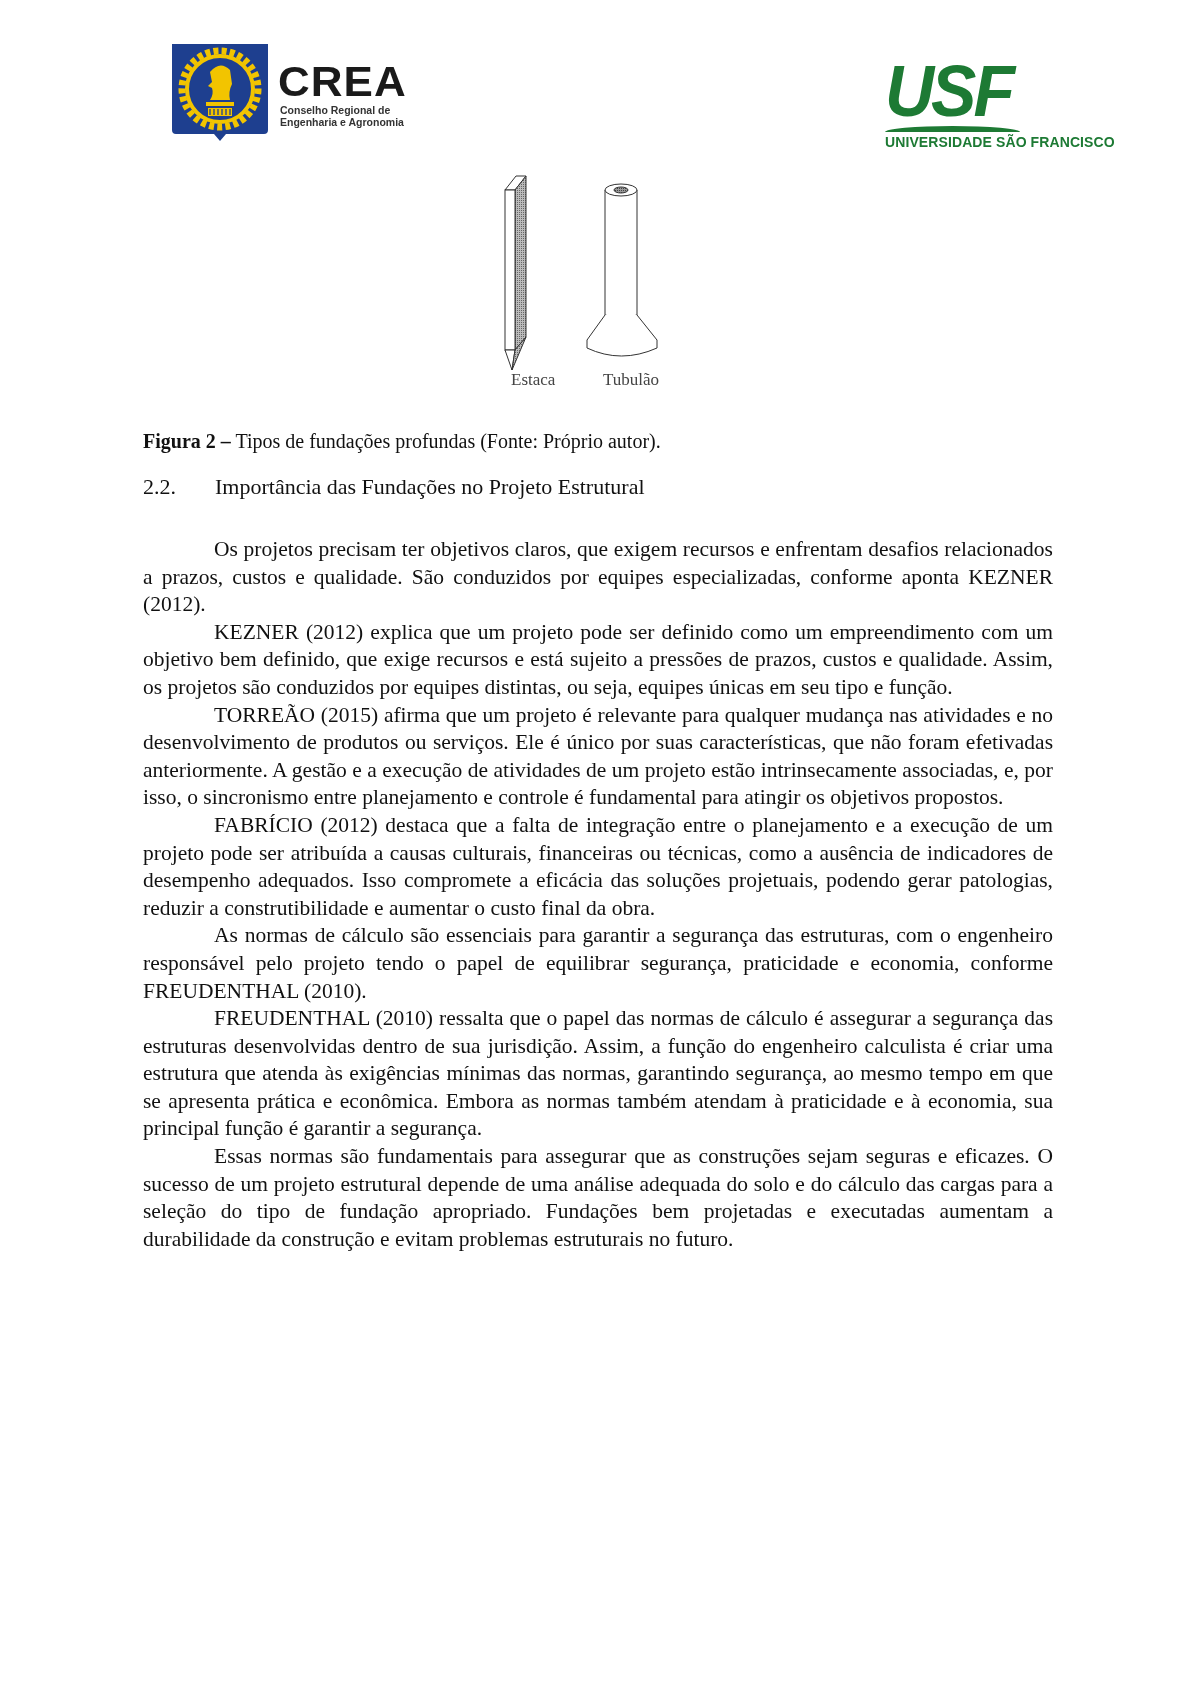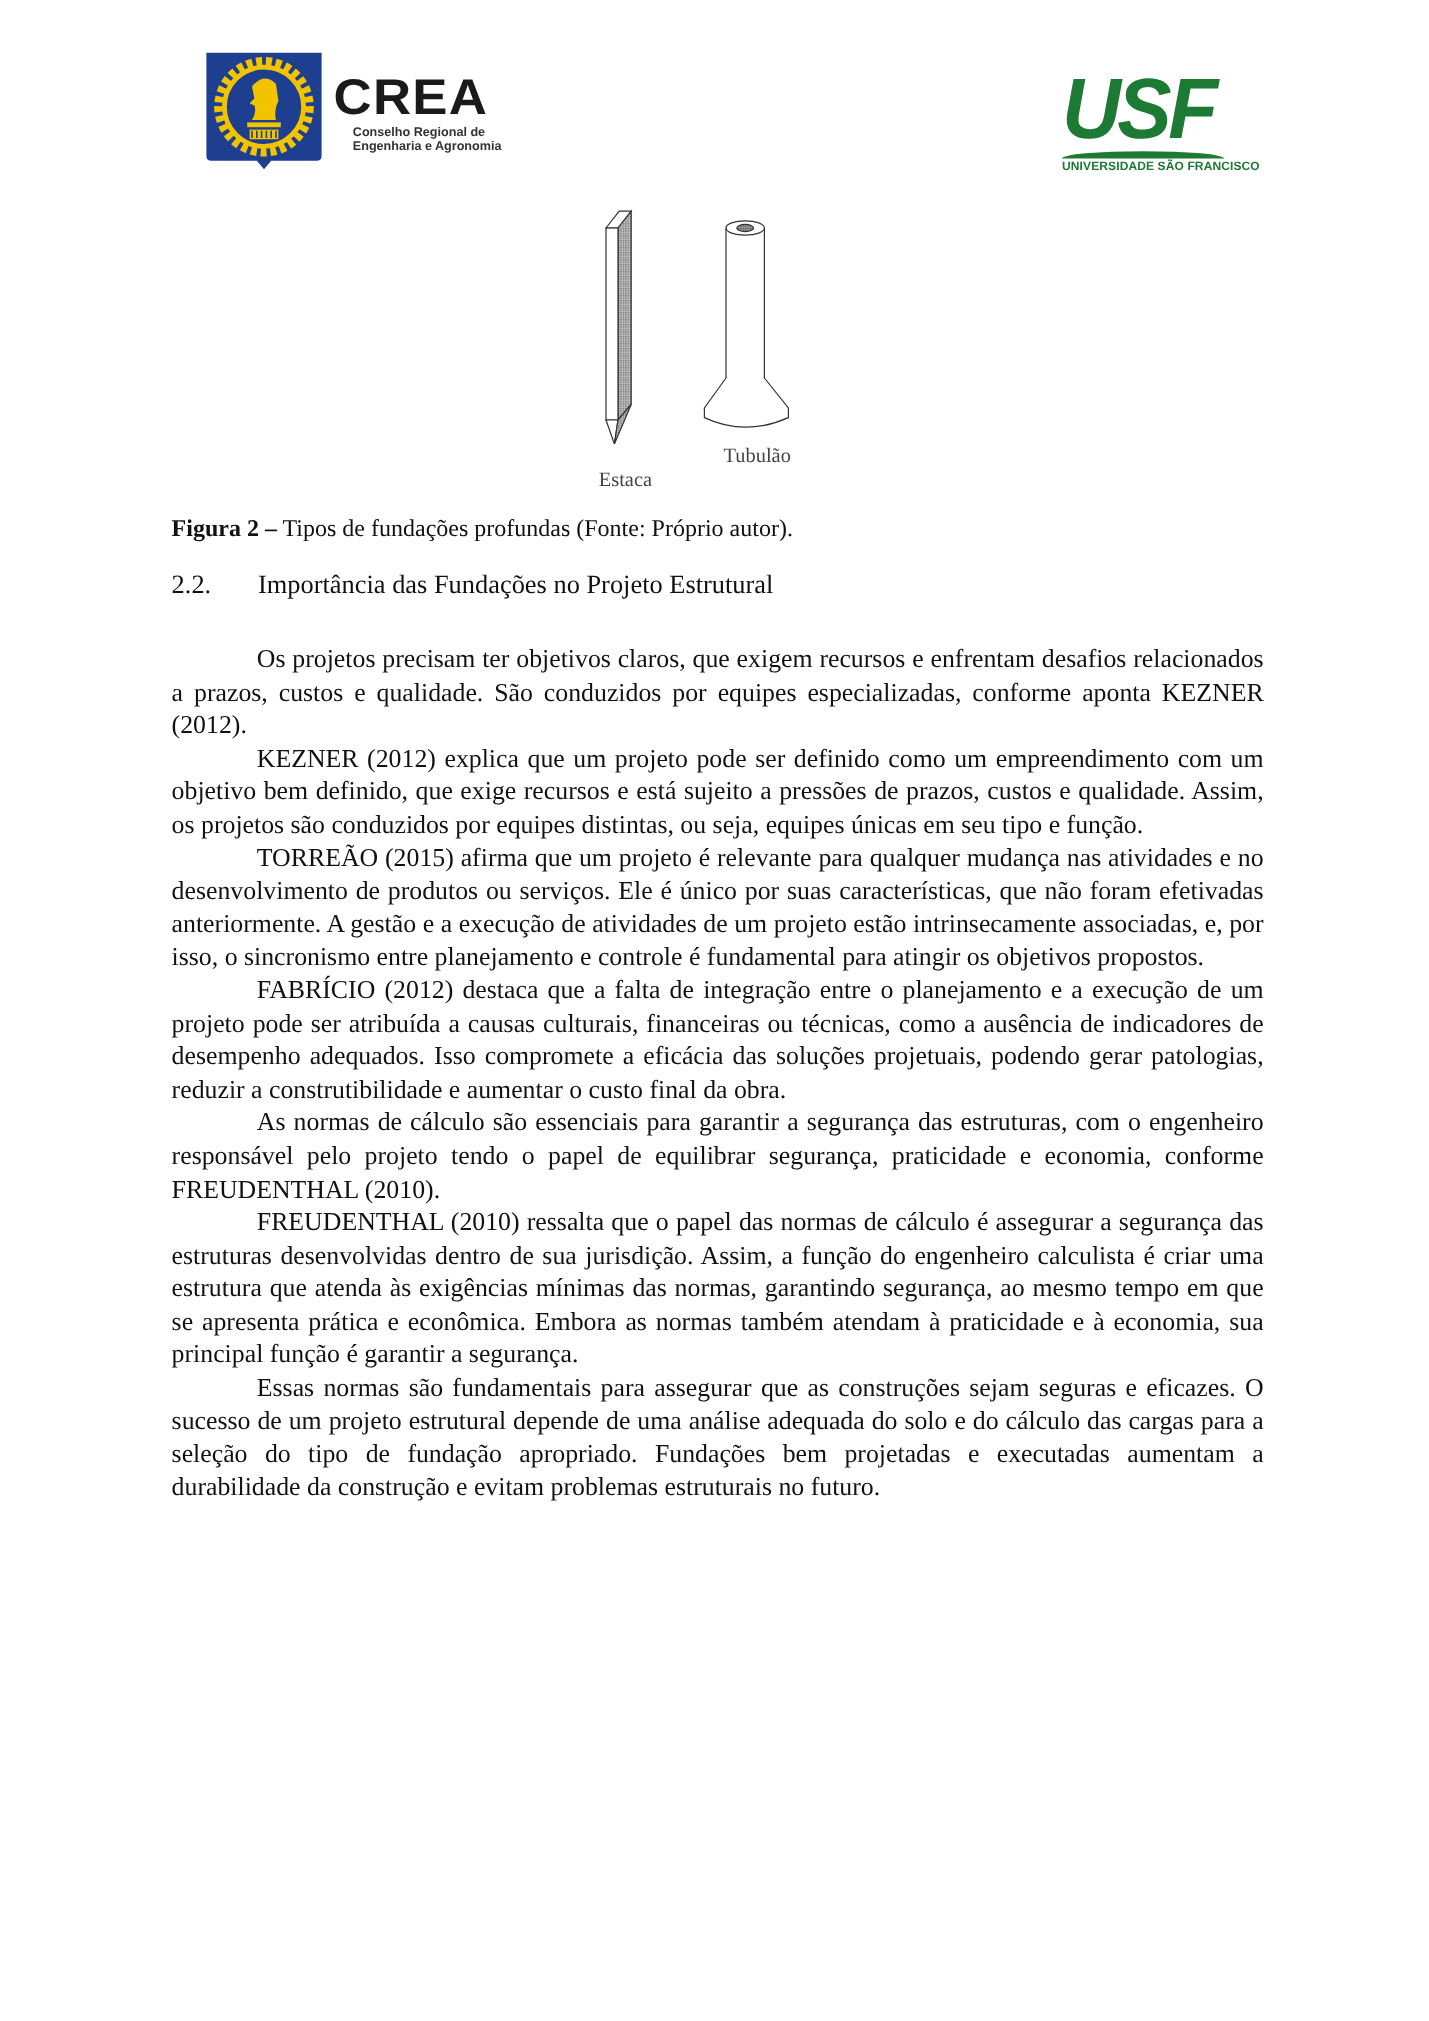--- a/index.html
+++ b/index.html
@@ -2,26 +2,26 @@
 <html><head>
 <meta charset="utf-8">
 <style>
   html, body { margin:0; padding:0; background:#ffffff; }
   body { width:1191px; height:1684px; position:relative; overflow:hidden; font-family:"Liberation Serif", serif; color:#111; }
   .abs { position:absolute; }
   
   .crea-shield { left:170px; top:42px; width:100px; height:96px; }
   .crea-text { left:278px; top:60px; }
   .crea-word { font-family:"Liberation Sans", sans-serif; font-weight:900; font-size:44px; letter-spacing:1px; color:#1a1a1a; line-height:44px; transform:scaleY(0.95); }
-  .crea-sub { font-family:"Liberation Sans", sans-serif; font-weight:700; font-size:10.5px; color:#333; line-height:12px; margin-left:16px; }
+  .crea-sub { font-family:"Liberation Sans", sans-serif; font-weight:700; font-size:10.5px; color:#333; line-height:12px; margin-left:2px; }
   
   .usf { left:885px; top:58px; width:140px; }
   .usf-word { font-family:"Liberation Sans", sans-serif; font-weight:900; font-style:italic; font-size:68px; color:#1d7a34; line-height:66px; letter-spacing:-3px; transform:scaleY(1.05); }
   .usf-swoosh { width:135px; height:6px; background:#1d7a34; border-radius:50% 50% 0 0 / 100% 100% 0 0; margin-top:2px; }
-  .usf-sub { font-family:"Liberation Sans", sans-serif; font-weight:700; font-size:10px; color:#1d7a34; letter-spacing:0.1px; margin-top:2px; white-space:nowrap; }
+  .usf-sub { font-family:"Liberation Sans", sans-serif; font-weight:700; font-size:14px; color:#1d7a34; letter-spacing:0.1px; margin-top:2px; white-space:nowrap; }
   
   .figure { left:495px; top:170px; width:200px; height:230px; }
   .fig-label { font-family:"Liberation Serif", serif; font-size:17px; color:#444; position:absolute; top:200px; }
   .caption { left:143px; top:430px; font-size:20px; }
   .caption b { font-weight:700; }
   .heading { left:143px; top:474px; font-size:22px; }
   .heading .num { display:inline-block; width:72px; }
   .body { left:143px; top:536px; width:910px; font-size:21.5px; line-height:27.6px; text-align:justify; }
   .body p { margin:0; text-indent:71px; }
 </style>
@@ -74,21 +74,21 @@
     </g>
 
     <g stroke="#333" stroke-width="1" fill="#fff">
       <path d="M110 20 V145 Q126 150 142 145 V20"></path>
       <ellipse cx="126" cy="20" rx="16" ry="6"></ellipse>
       <ellipse cx="126" cy="20" rx="7" ry="3" fill="url(#dots2)"></ellipse>
       <path d="M110 145 L92 170 Q126 186 162 170 L142 145"></path>
       <path d="M92 170 V178 Q126 194 162 178 V170"></path>
     </g>
   </svg>
-  <div class="fig-label" style="left:4px;margin-top:20px;">Estaca</div>
+  <div class="fig-label" style="left:16px;">Estaca</div>
   <div class="fig-label" style="left:108px;">Tubulão</div>
 </div>
 
 <div class="abs caption">
   <b>Figura 2 –</b><span> Tipos de fundações profundas (Fonte: Próprio autor).</span>
 </div>
 
 <div class="abs heading">
   <span class="num">2.2.</span><span>Importância das Fundações no Projeto Estrutural</span>
 </div>

